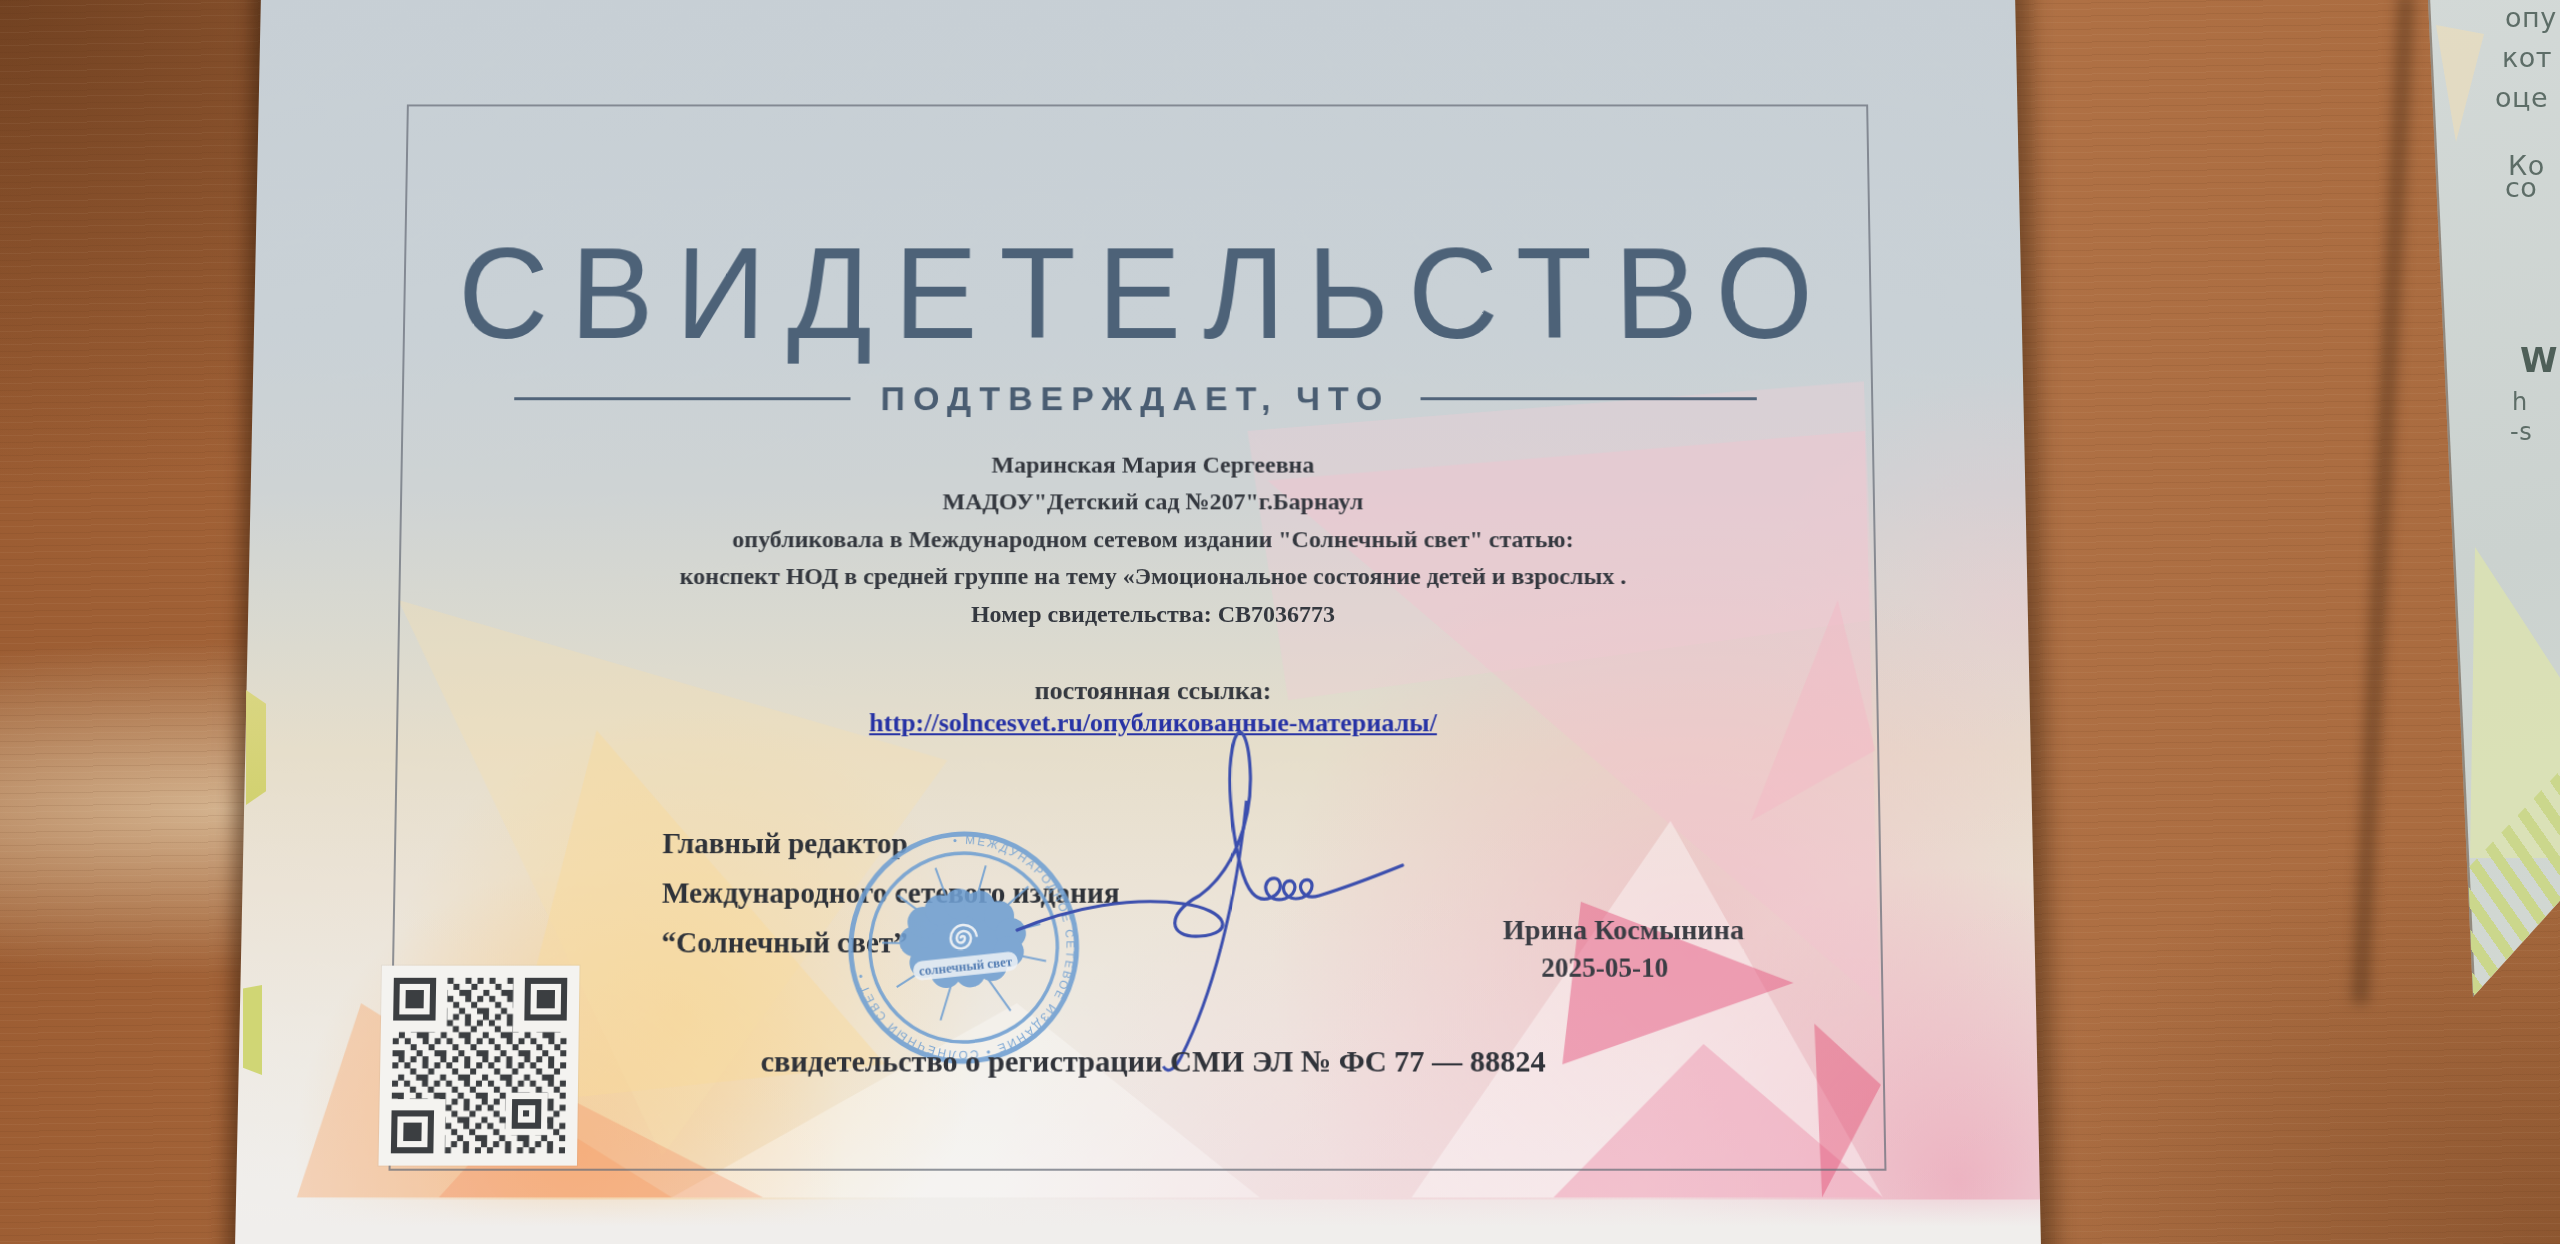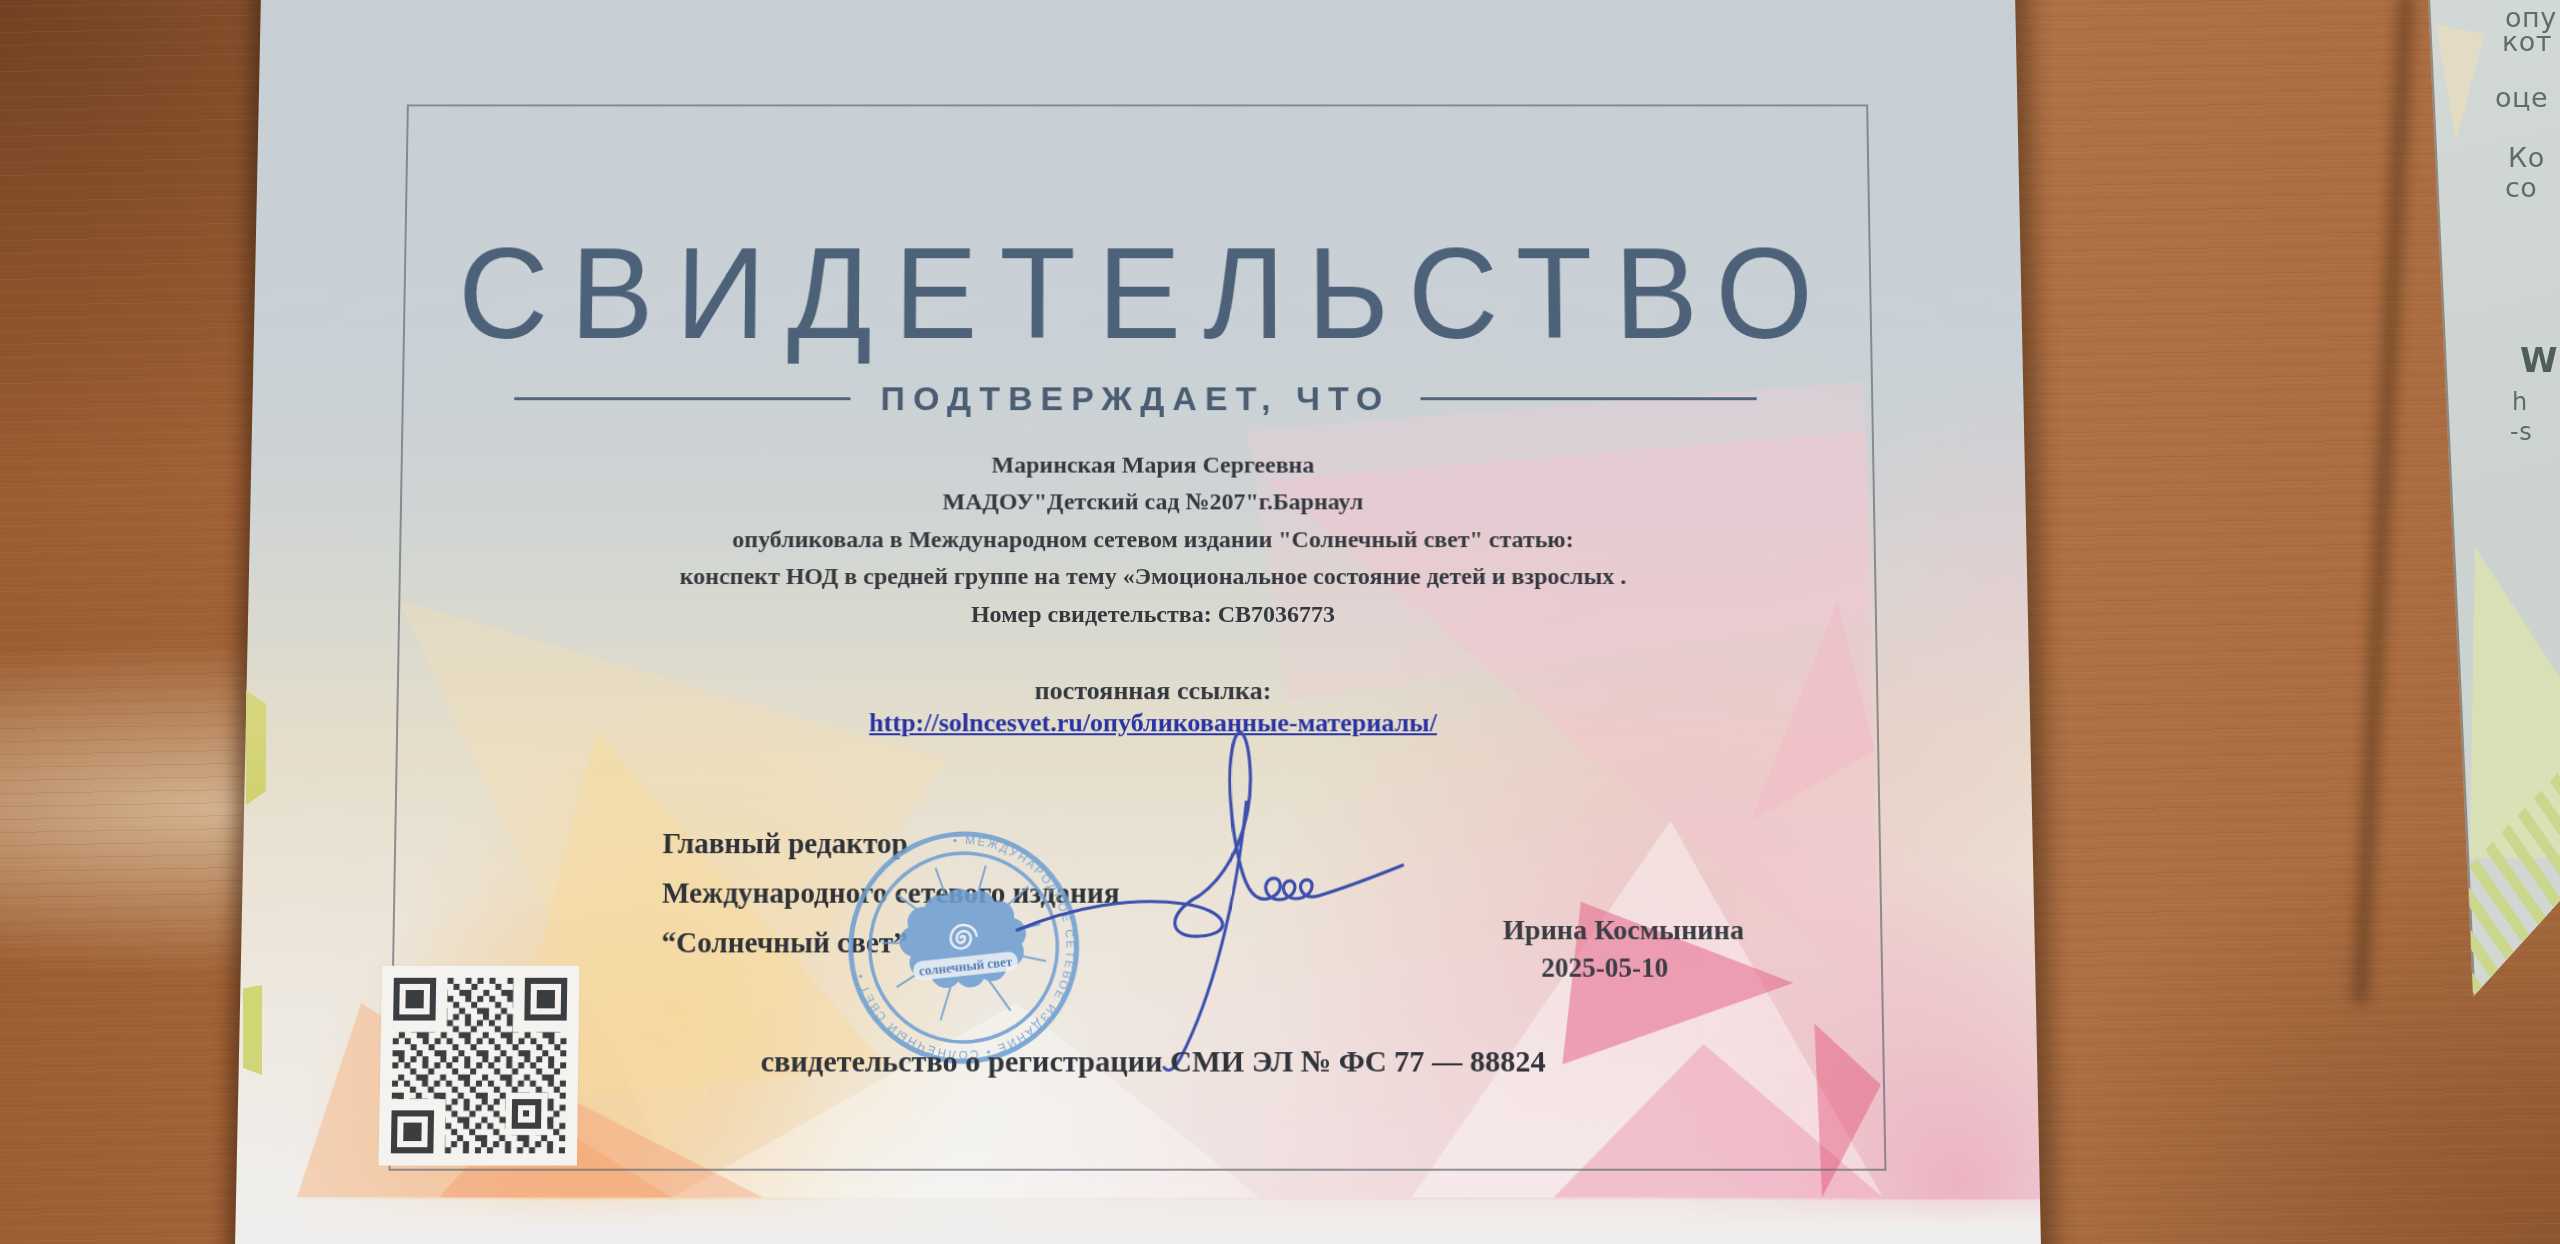--- a/index.html
+++ b/index.html
@@ -253,21 +253,21 @@
   <div class="sliver sliver1"></div>
   <div class="sliver sliver2"></div>
 
   <div class="side-shadow"></div>
   <div class="side-paper">
     <div class="side-edge"></div>
     <div class="side-tri-beige"></div>
     <div class="side-green-tri"></div>
     <div class="side-stripes"></div>
     <div class="side-frag" style="left:97px;top:12px">опу</div>
-    <div class="side-frag" style="left:94px;top:36px">кот</div>
+    <div class="side-frag" style="left:94px;top:52px">кот</div>
     <div class="side-frag" style="left:87px;top:92px">оце</div>
-    <div class="side-frag" style="left:100px;top:152px">Ко</div>
+    <div class="side-frag" style="left:100px;top:160px">Ко</div>
     <div class="side-frag" style="left:97px;top:182px">со</div>
     <div class="side-frag big" style="left:112px;top:350px">W</div>
     <div class="side-frag small" style="left:104px;top:398px">h</div>
     <div class="side-frag small" style="left:102px;top:428px">-s</div>
   </div>
 </div>
 
 </body></html>

